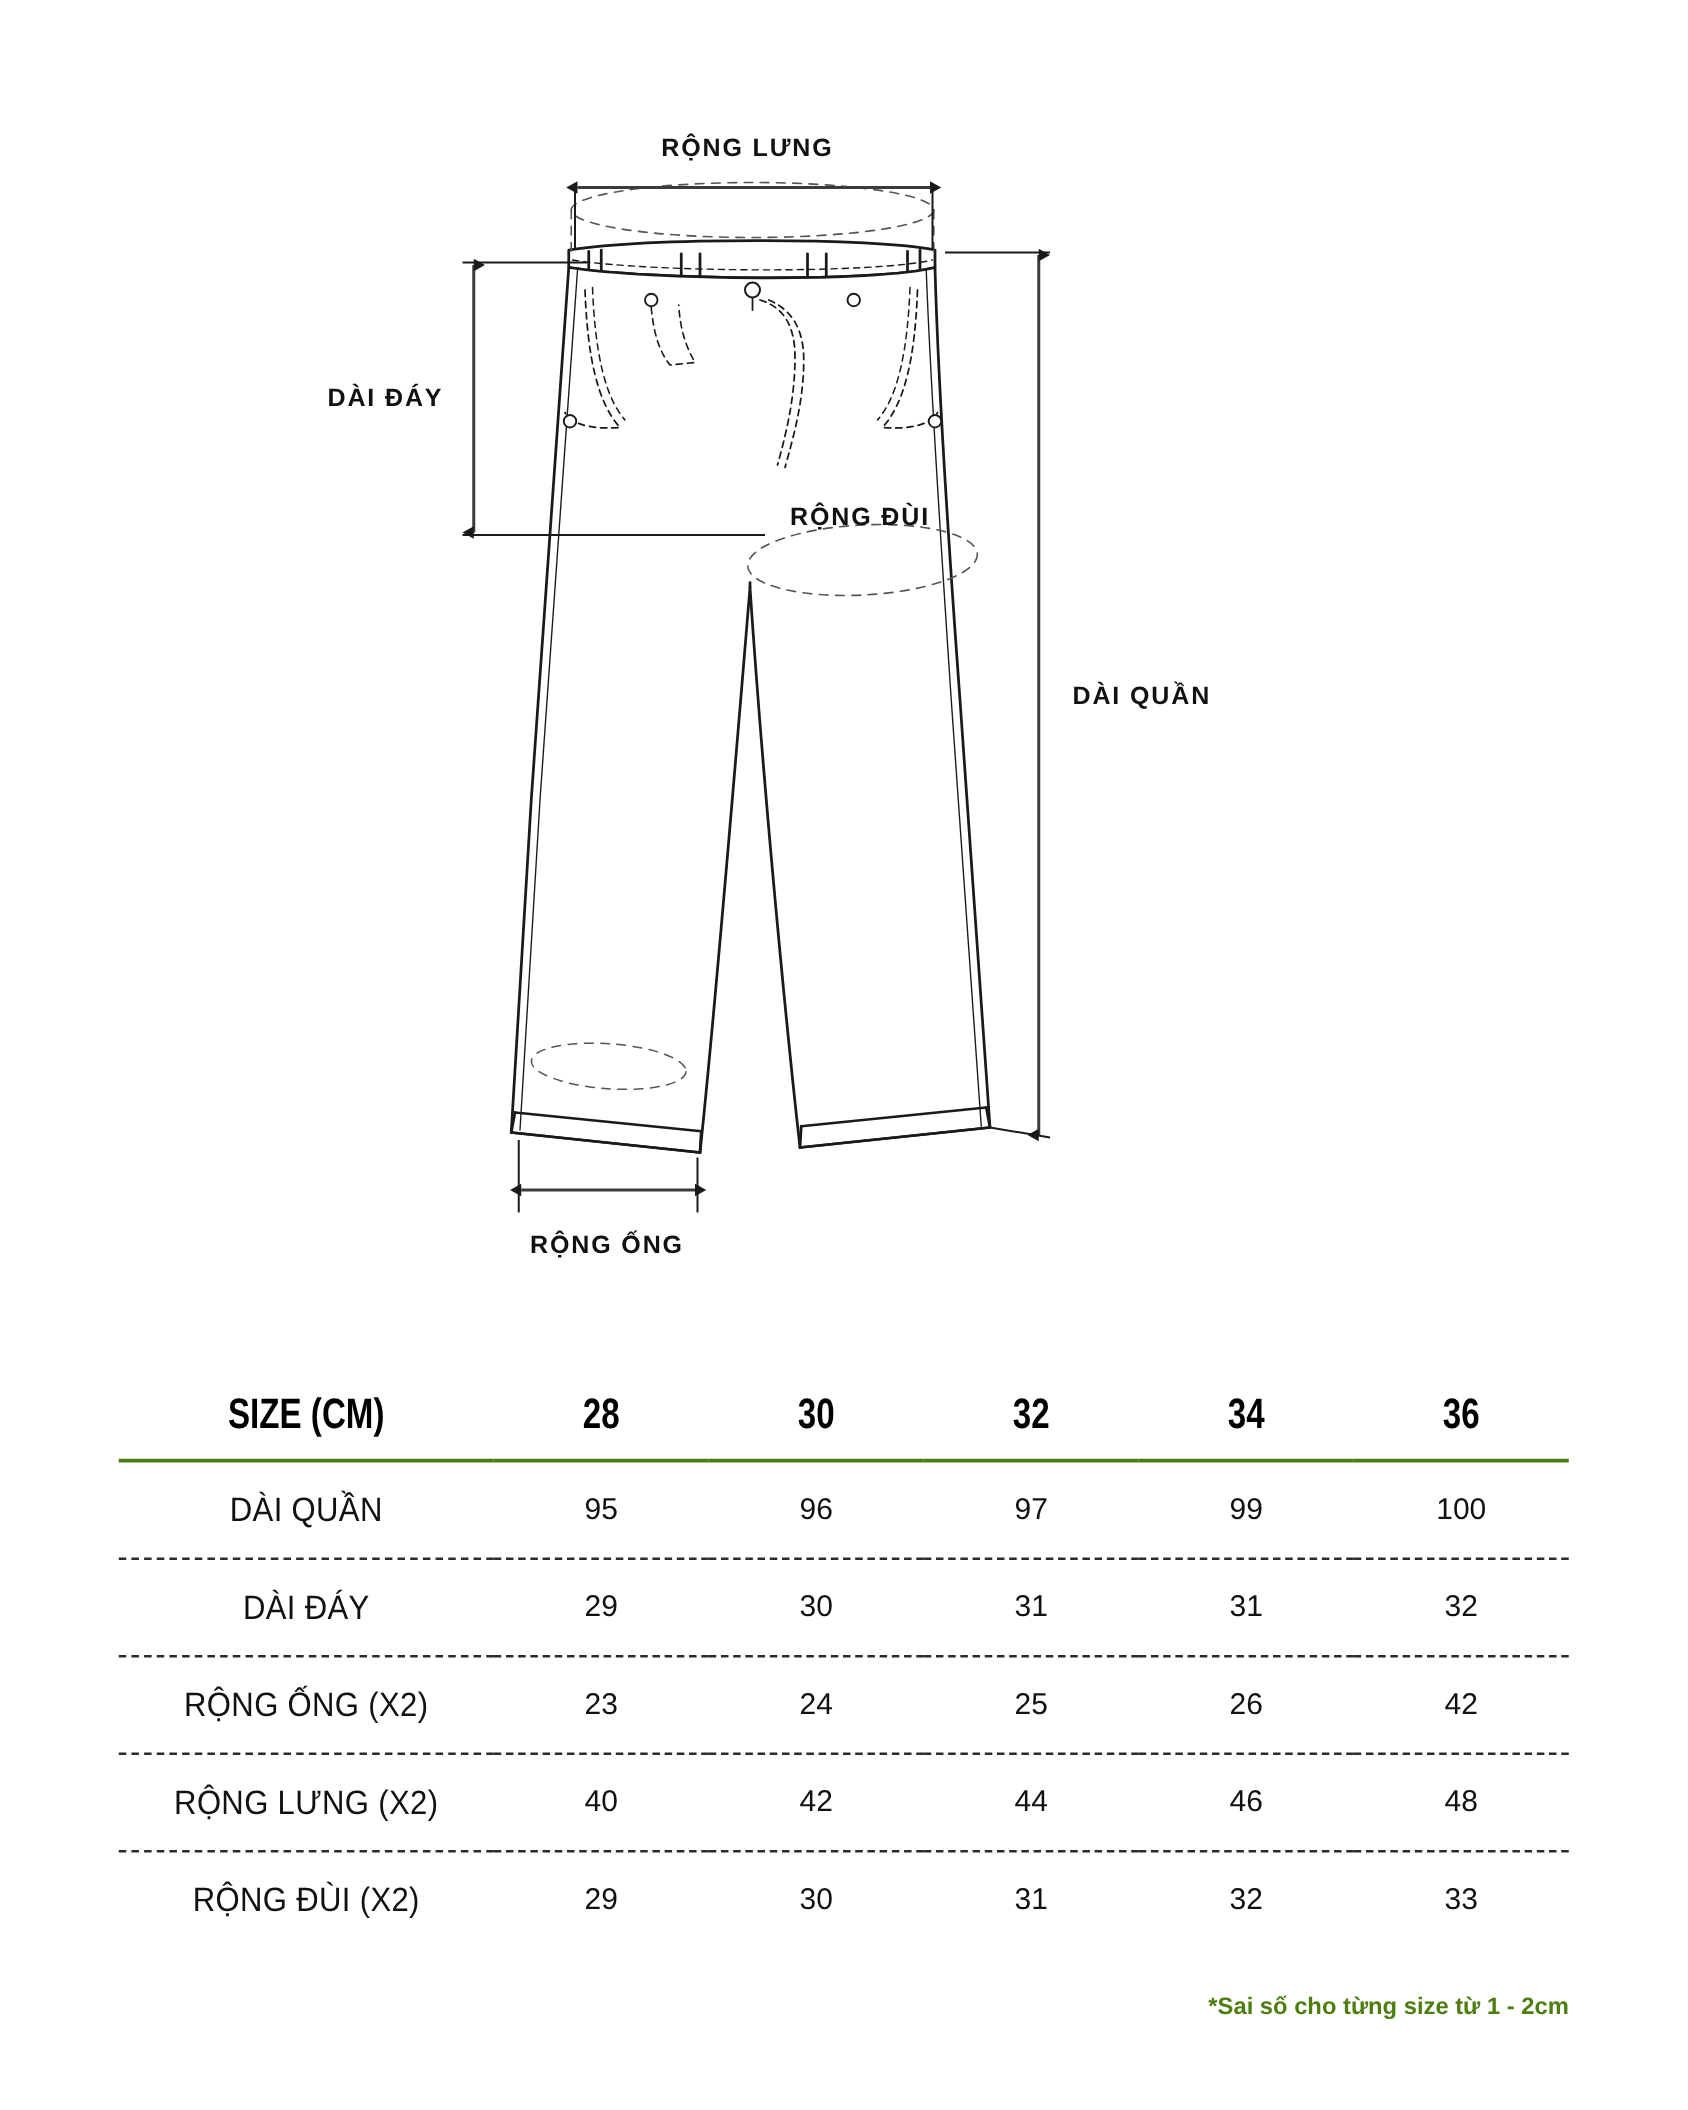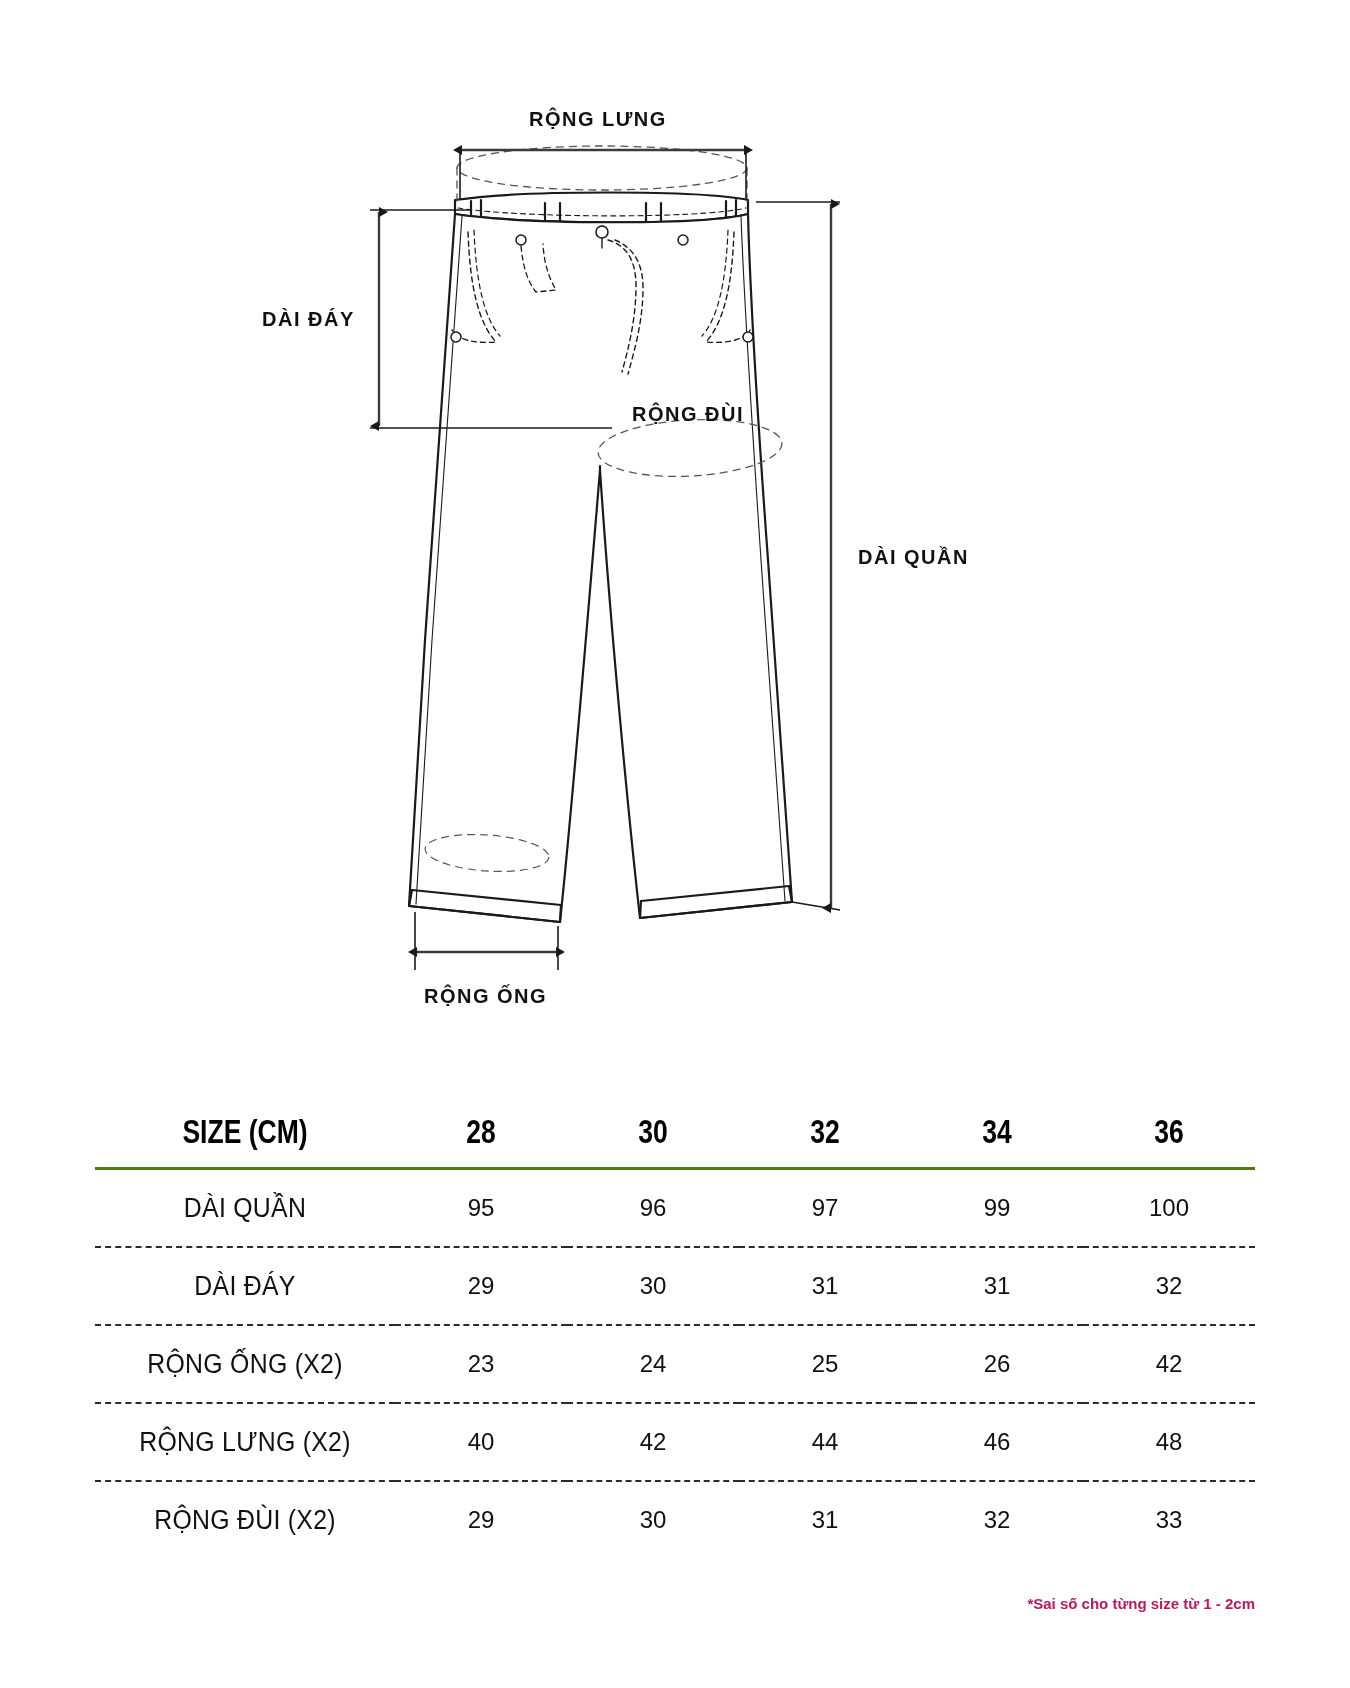--- a/index.html
+++ b/index.html
@@ -71,23 +71,23 @@
     letter-spacing:0.3px;
     transform:scaleX(0.92);
   }
   tbody tr + tr{
     border-top:2px dashed #2b2b2b;
   }
 
   .footnote{
     position:absolute;
     right:95px;top:1595px;
-    font-size:15px;
+    font-size:19px;
     font-weight:700;
-    color:#be185d;
+    color:#4d7c0f;
     white-space:nowrap;
   }
 </style>
 </head>
 <body>
 
 <div class="page">
 
   <div class="diagram">
     <svg width="1350" height="1060" viewBox="0 0 1350 1060" xmlns="http://www.w3.org/2000/svg">

